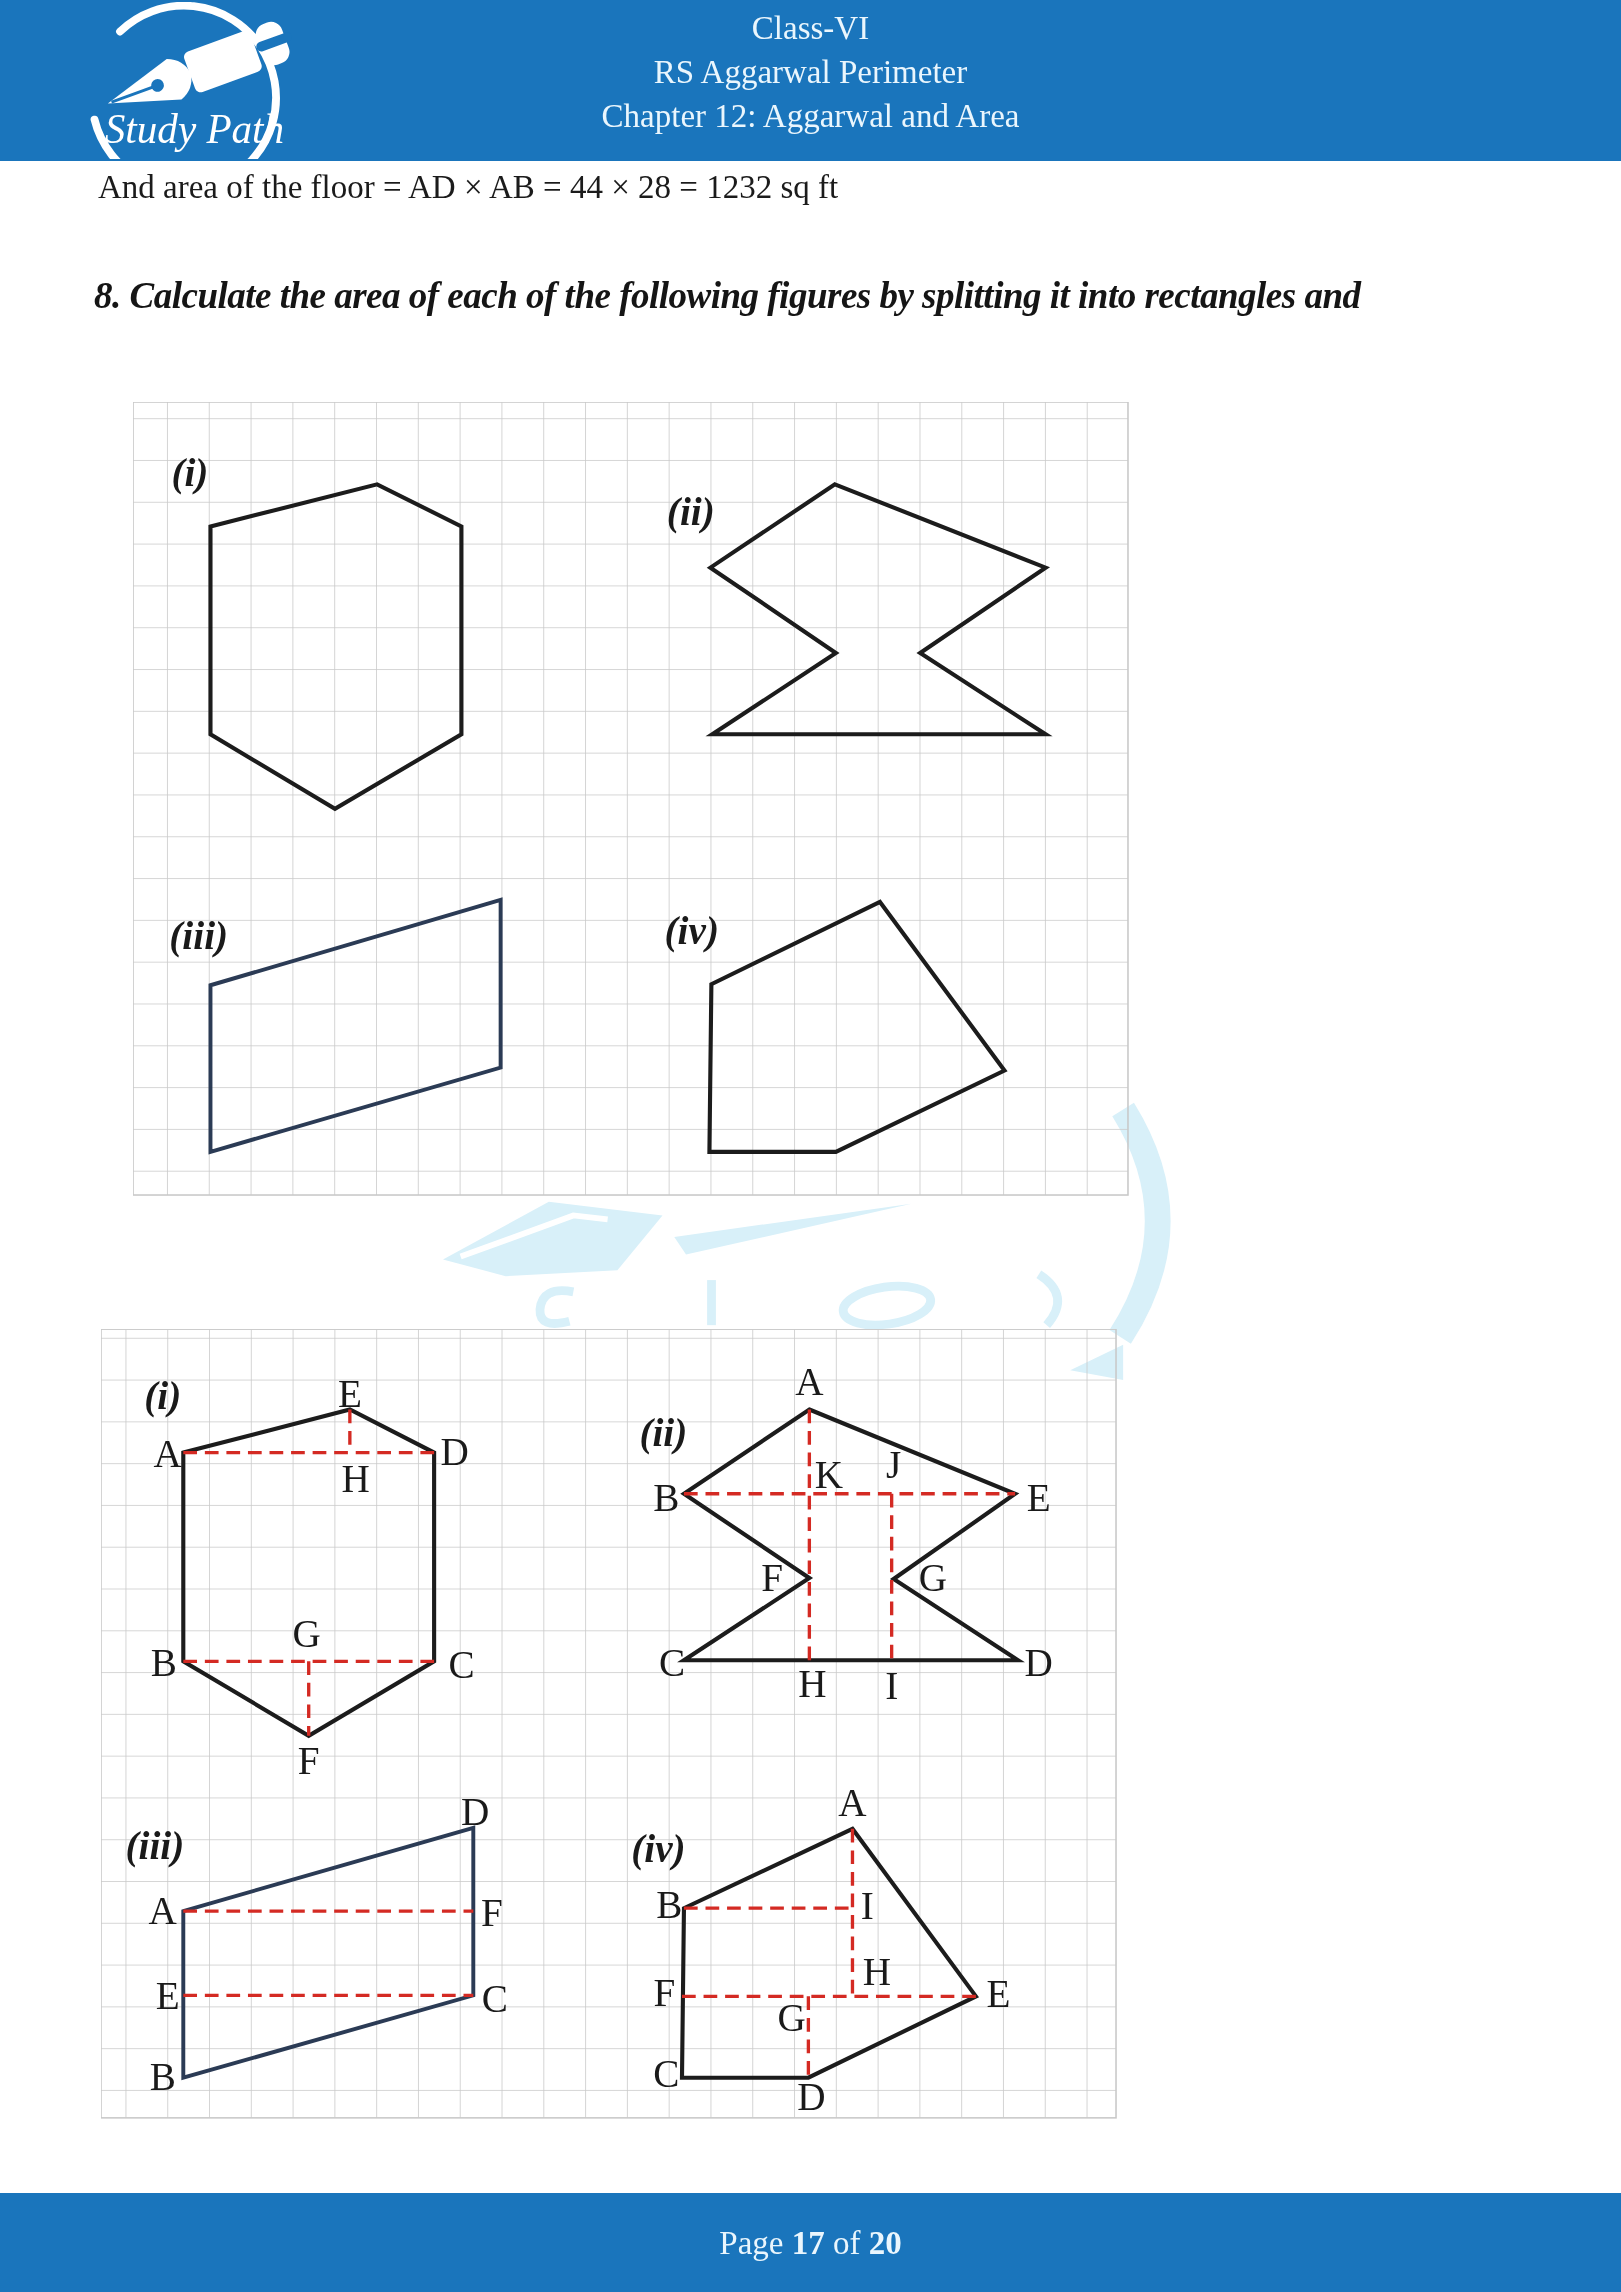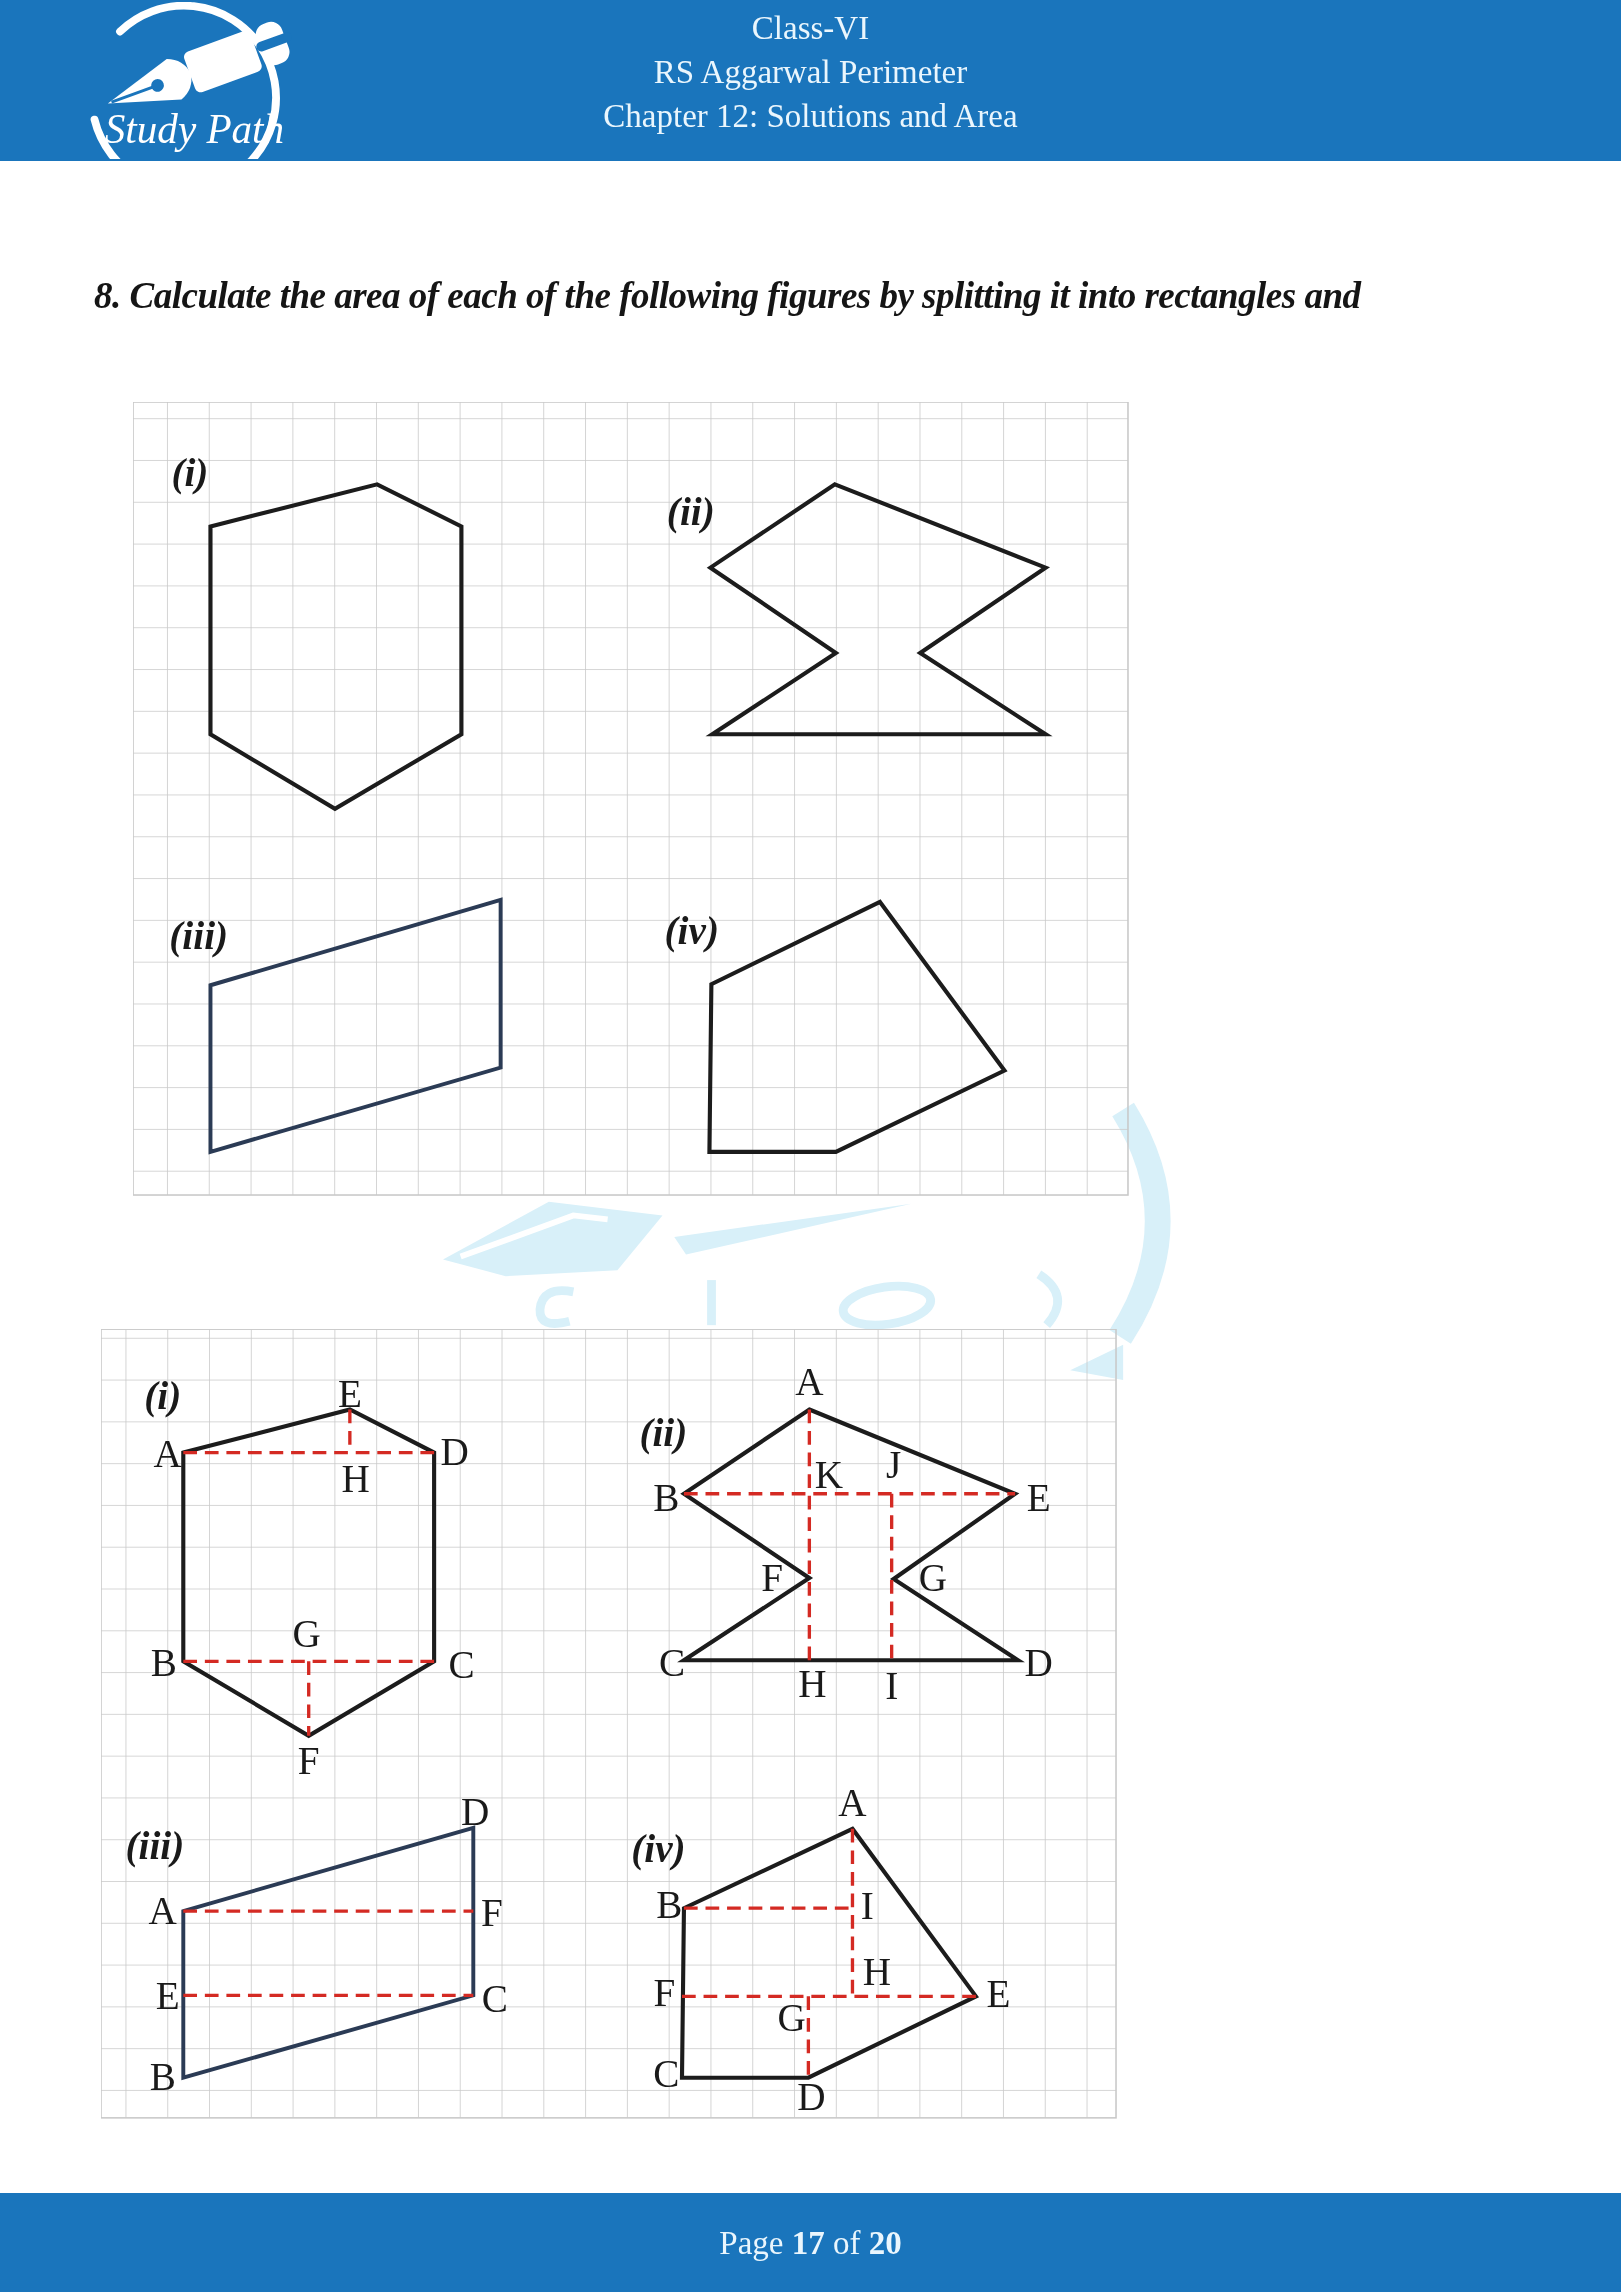--- a/index.html
+++ b/index.html
@@ -67,24 +67,25 @@
         <circle cx="132" cy="72" r="6.5" fill="#1a75bc"></circle>
         <rect x="167" y="50" width="72" height="44" rx="6" fill="#ffffff"></rect>
         <rect x="243" y="50" width="28" height="44" rx="12" fill="#ffffff"></rect>
         <rect x="240" y="66" width="38" height="10" rx="5" fill="#1a75bc"></rect>
       </g>
       <text class="logo-script" x="172" y="144">Study Path</text>
     </svg>
     <div class="banner-text">
       <div>Class-VI</div>
       <div>RS Aggarwal Perimeter</div>
-      <div>Chapter 12: Solutions and Area</div>
+      <div>Chapter 12: Aggarwal and Area</div>
     </div>
   </div>
 
+  <div class="area-line">And area of the floor = AD × AB = 44 × 28 = 1232 sq ft</div>
 
   <div class="question">
     <div>8. Calculate the area of each of the following figures by splitting it into rectangles and</div>
   </div>
 
   <svg class="wm-layer" width="1621" height="314" viewBox="0 1100 1654 320">
     <path class="wm-stroke" stroke-width="26" d="M1146 1132 Q1218 1248 1143 1364"></path>
     <path class="wm-fill" d="M452 1285 L560 1226 L676 1240 L630 1296 L516 1302 Z"></path>
     <path d="M470 1282 L585 1240 L620 1244" stroke="#ffffff" stroke-width="6" fill="none"></path>
     <path class="wm-fill" d="M688 1262 L930 1228 L700 1280 Z"></path>

